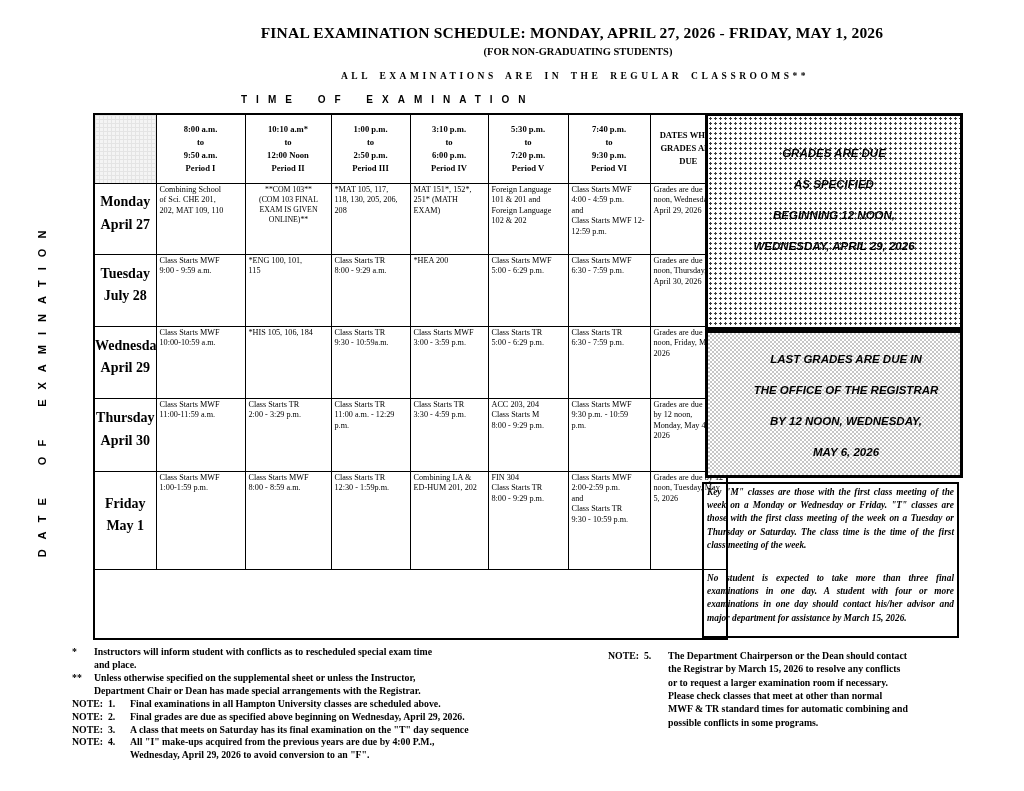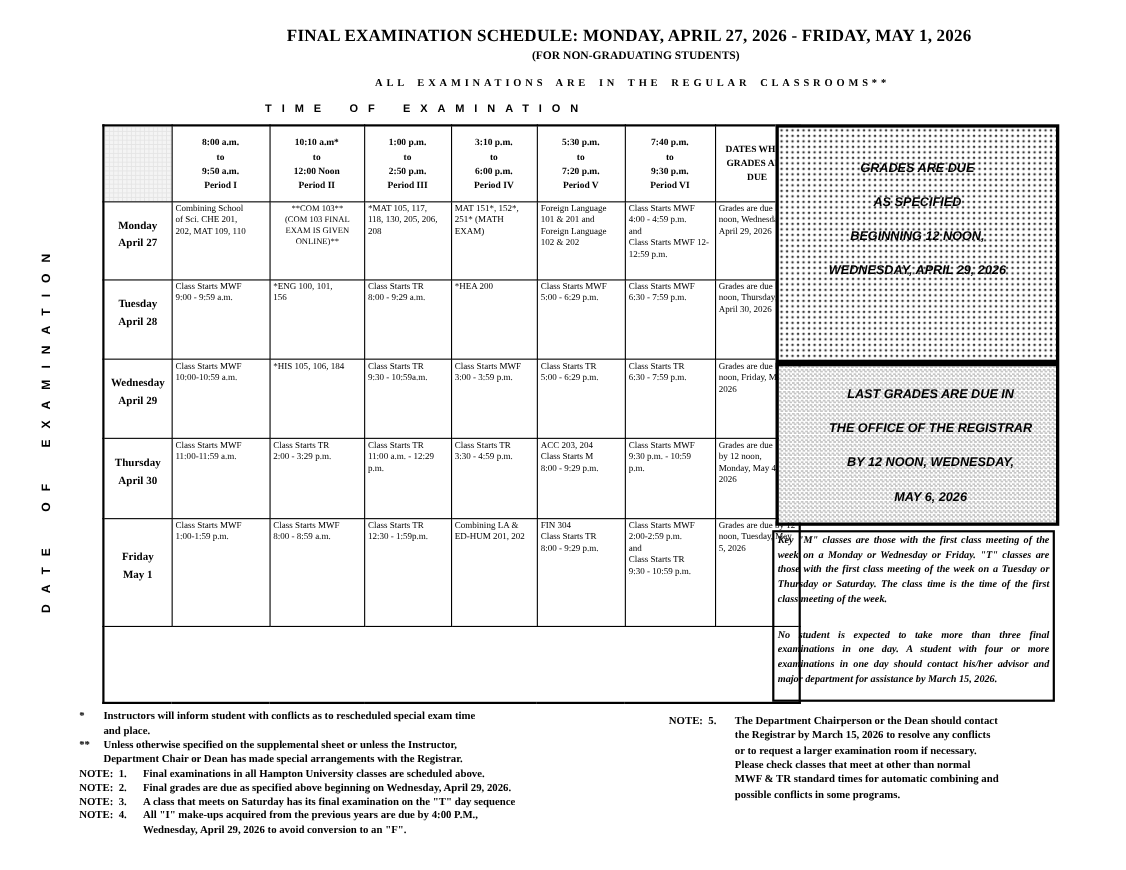--- a/index.html
+++ b/index.html
@@ -25,21 +25,21 @@
   .table-wrap { position:absolute; left:71px; top:113px;padding-left:22px; }
   table.sched { border-collapse:collapse; table-layout:fixed; width:633px;
                 border:2.5px solid #000; }
   table.sched th, table.sched td { border:1.5px solid #000; white-space:pre-line; overflow:hidden; }
   table.sched th { font-size:8.6px; font-weight:bold; text-align:center; vertical-align:middle;
                    line-height:1.5; padding:2px 1px; }
   th.corner { background-color:#f4f4f4;
               background-image:linear-gradient(#e4e4e4 1px, transparent 1px),
                                linear-gradient(90deg,#e4e4e4 1px, transparent 1px);
               background-size:4px 4px; }
-  td.day { font-size:10px; font-weight:bold; text-align:center; vertical-align:middle;
+  td.day { font-size:14px; font-weight:bold; text-align:center; vertical-align:middle;
            line-height:1.6; padding-bottom:10px; }
   td.cell { font-size:8.2px; font-weight:normal; text-align:left; vertical-align:top;
             line-height:1.3; padding:1px 2px 1px 3px; }
   td.cell.center { text-align:center; font-size:7.8px; }
   td.empty-row { height:70px; }
   tr.r0 { height:69px; } tr.r1 { height:71px; } tr.r2 { height:72px; }
   tr.r3 { height:72px; } tr.r4 { height:73px; } tr.r5 { height:98px; }
   
   .panel { position:absolute; left:705px; width:258px; border:3px solid #000;
            font-family:"Liberation Sans", sans-serif; font-weight:bold; font-style:italic;
@@ -143,25 +143,25 @@
 4:00 - 4:59 p.m.
 and
 Class Starts MWF 12-
 12:59 p.m.</td>
             <td class="cell">Grades are due by 12
 noon, Wednesday
 April 29, 2026</td>
           </tr>
           <tr class="r2">
             <td class="day">Tuesday
-April 28</td>
+July 28</td>
             <td class="cell">Class Starts MWF
 9:00 - 9:59 a.m.</td>
             <td class="cell">*ENG 100, 101,
-156</td>
+115</td>
             <td class="cell">Class Starts TR
 8:00 - 9:29 a.m.</td>
             <td class="cell">*HEA 200</td>
             <td class="cell">Class Starts MWF
 5:00 - 6:29 p.m.</td>
             <td class="cell">Class Starts MWF
 6:30 - 7:59 p.m.</td>
             <td class="cell">Grades are due by 12
 noon, Thursday,
 April 30, 2026</td>

